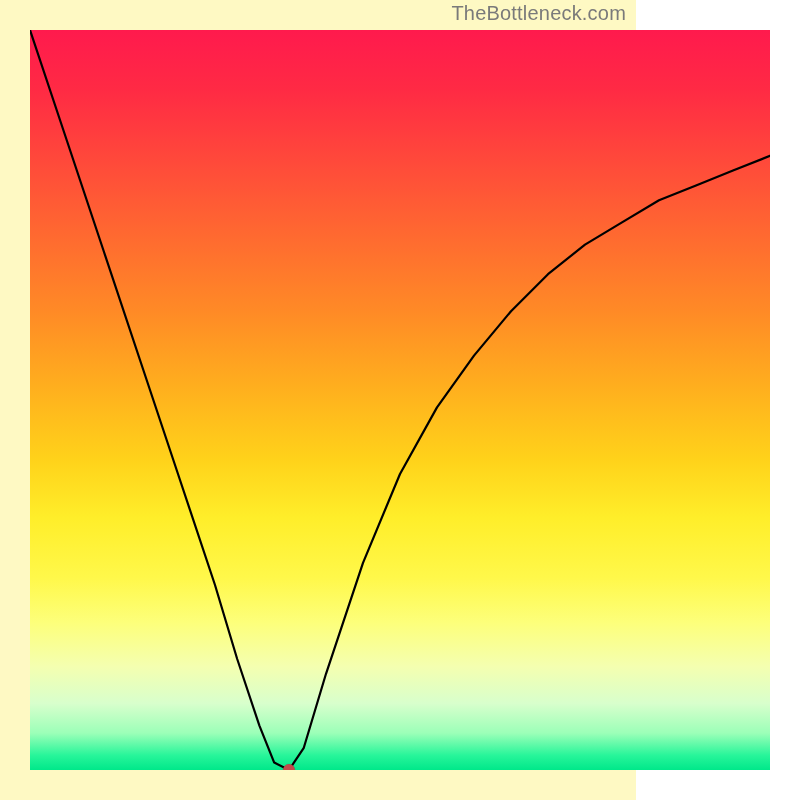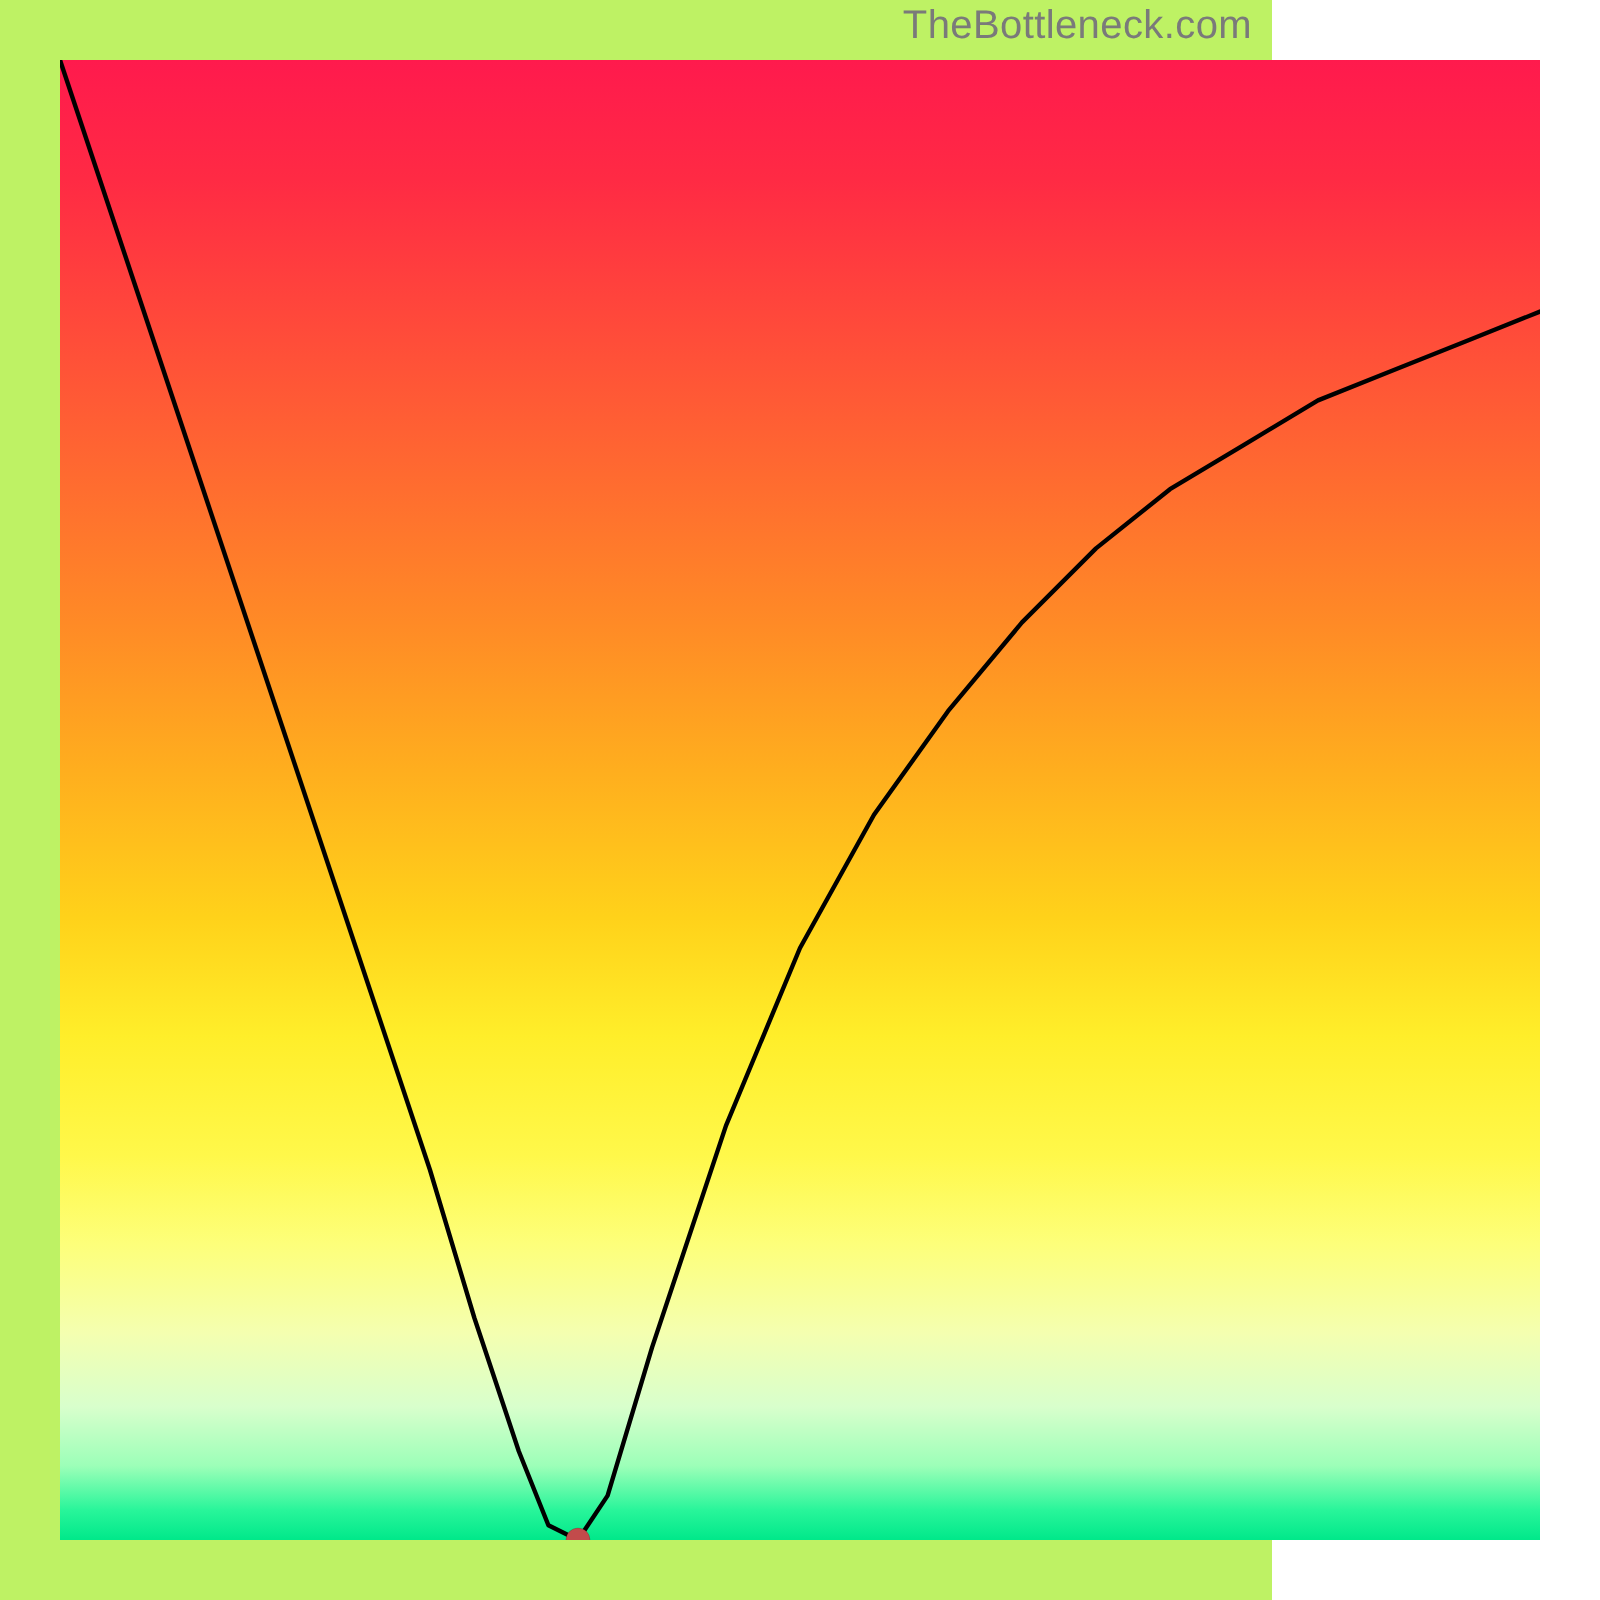--- a/index.html
+++ b/index.html
@@ -1,21 +1,21 @@
 <!DOCTYPE html>
 <html><head>
 <meta charset="utf-8">
 <style>
   * { margin: 0; padding: 0; box-sizing: border-box; }
   html, body { width: 800px; height: 800px; overflow: hidden; background: #fff; }
   .stage {
     position: relative;
     width: 636px;
     height: 800px;
-    background: #bef264;
+    background: #fef9c3;
   }
   .plot-area {
     position: absolute;
     left: 30px;
     top: 30px;
     width: 740px;
     height: 740px;
     background: linear-gradient(to bottom,
       #ff1a4d 0%,
       #ff2a44 8%,

